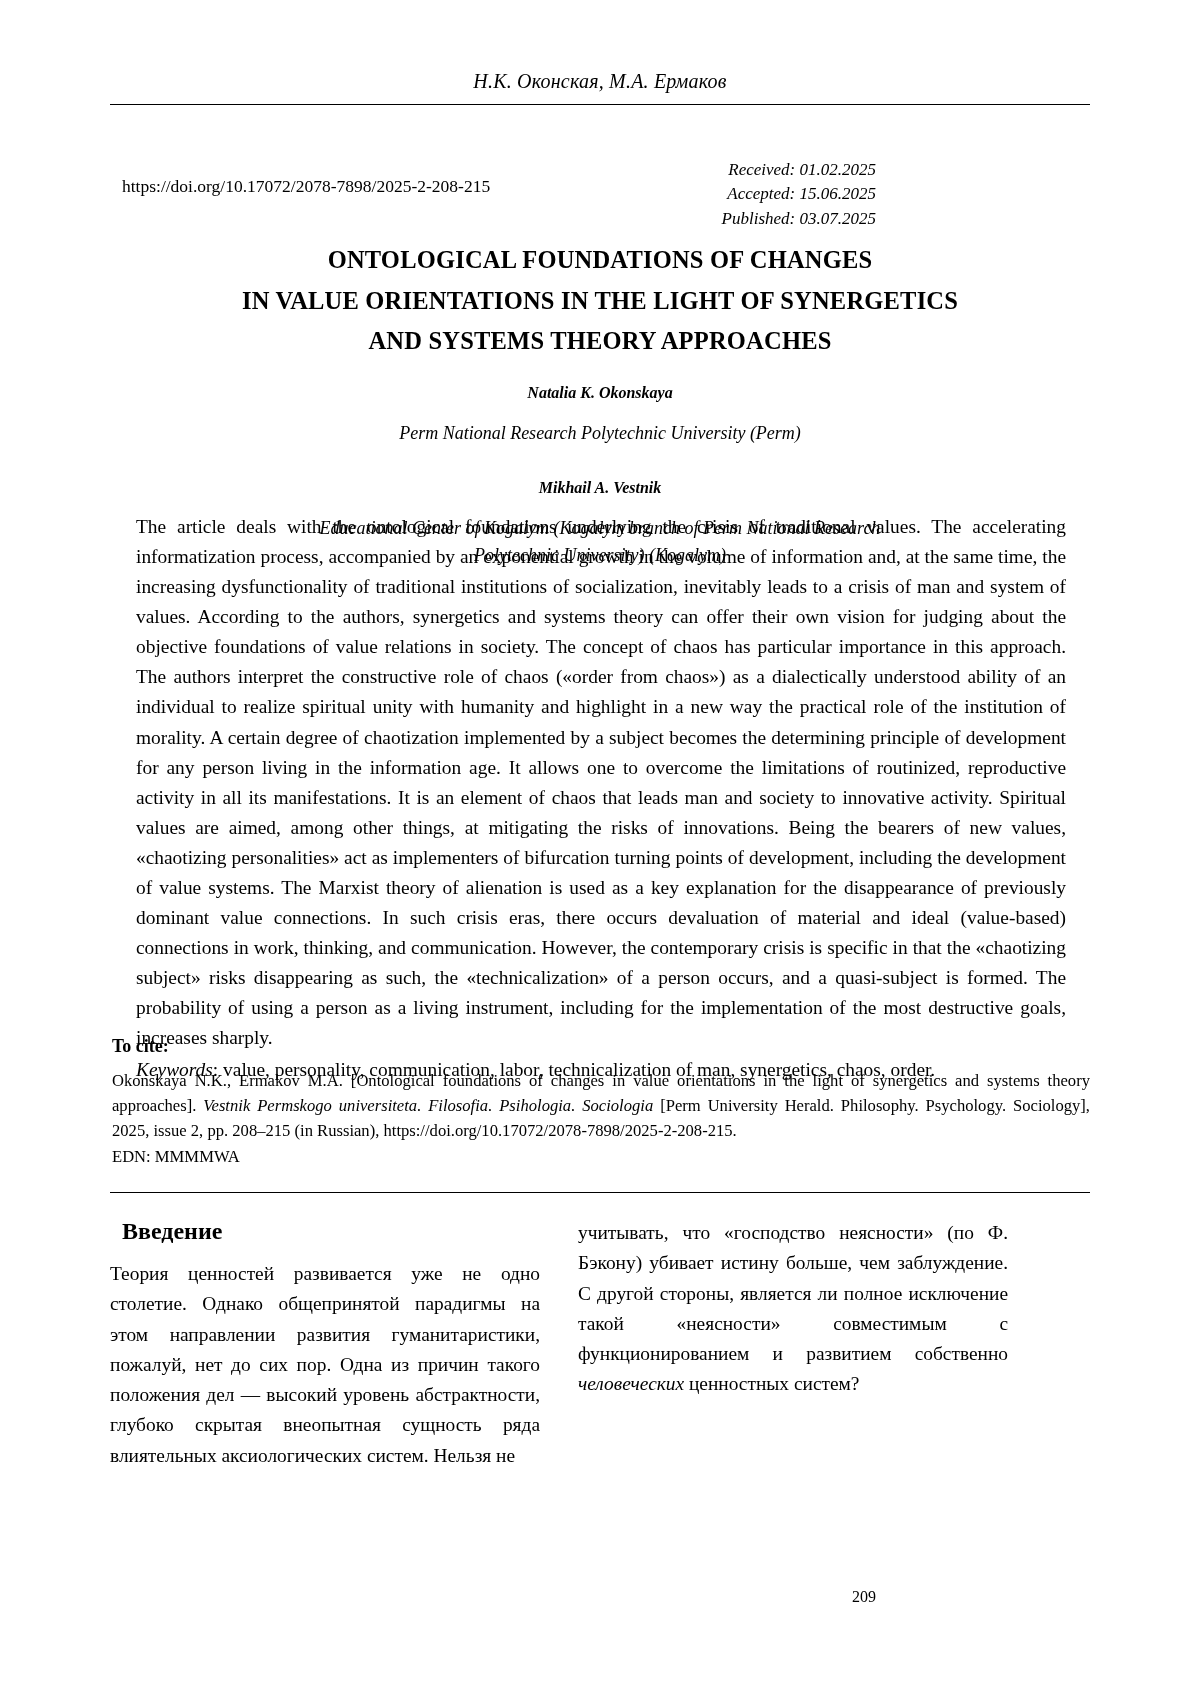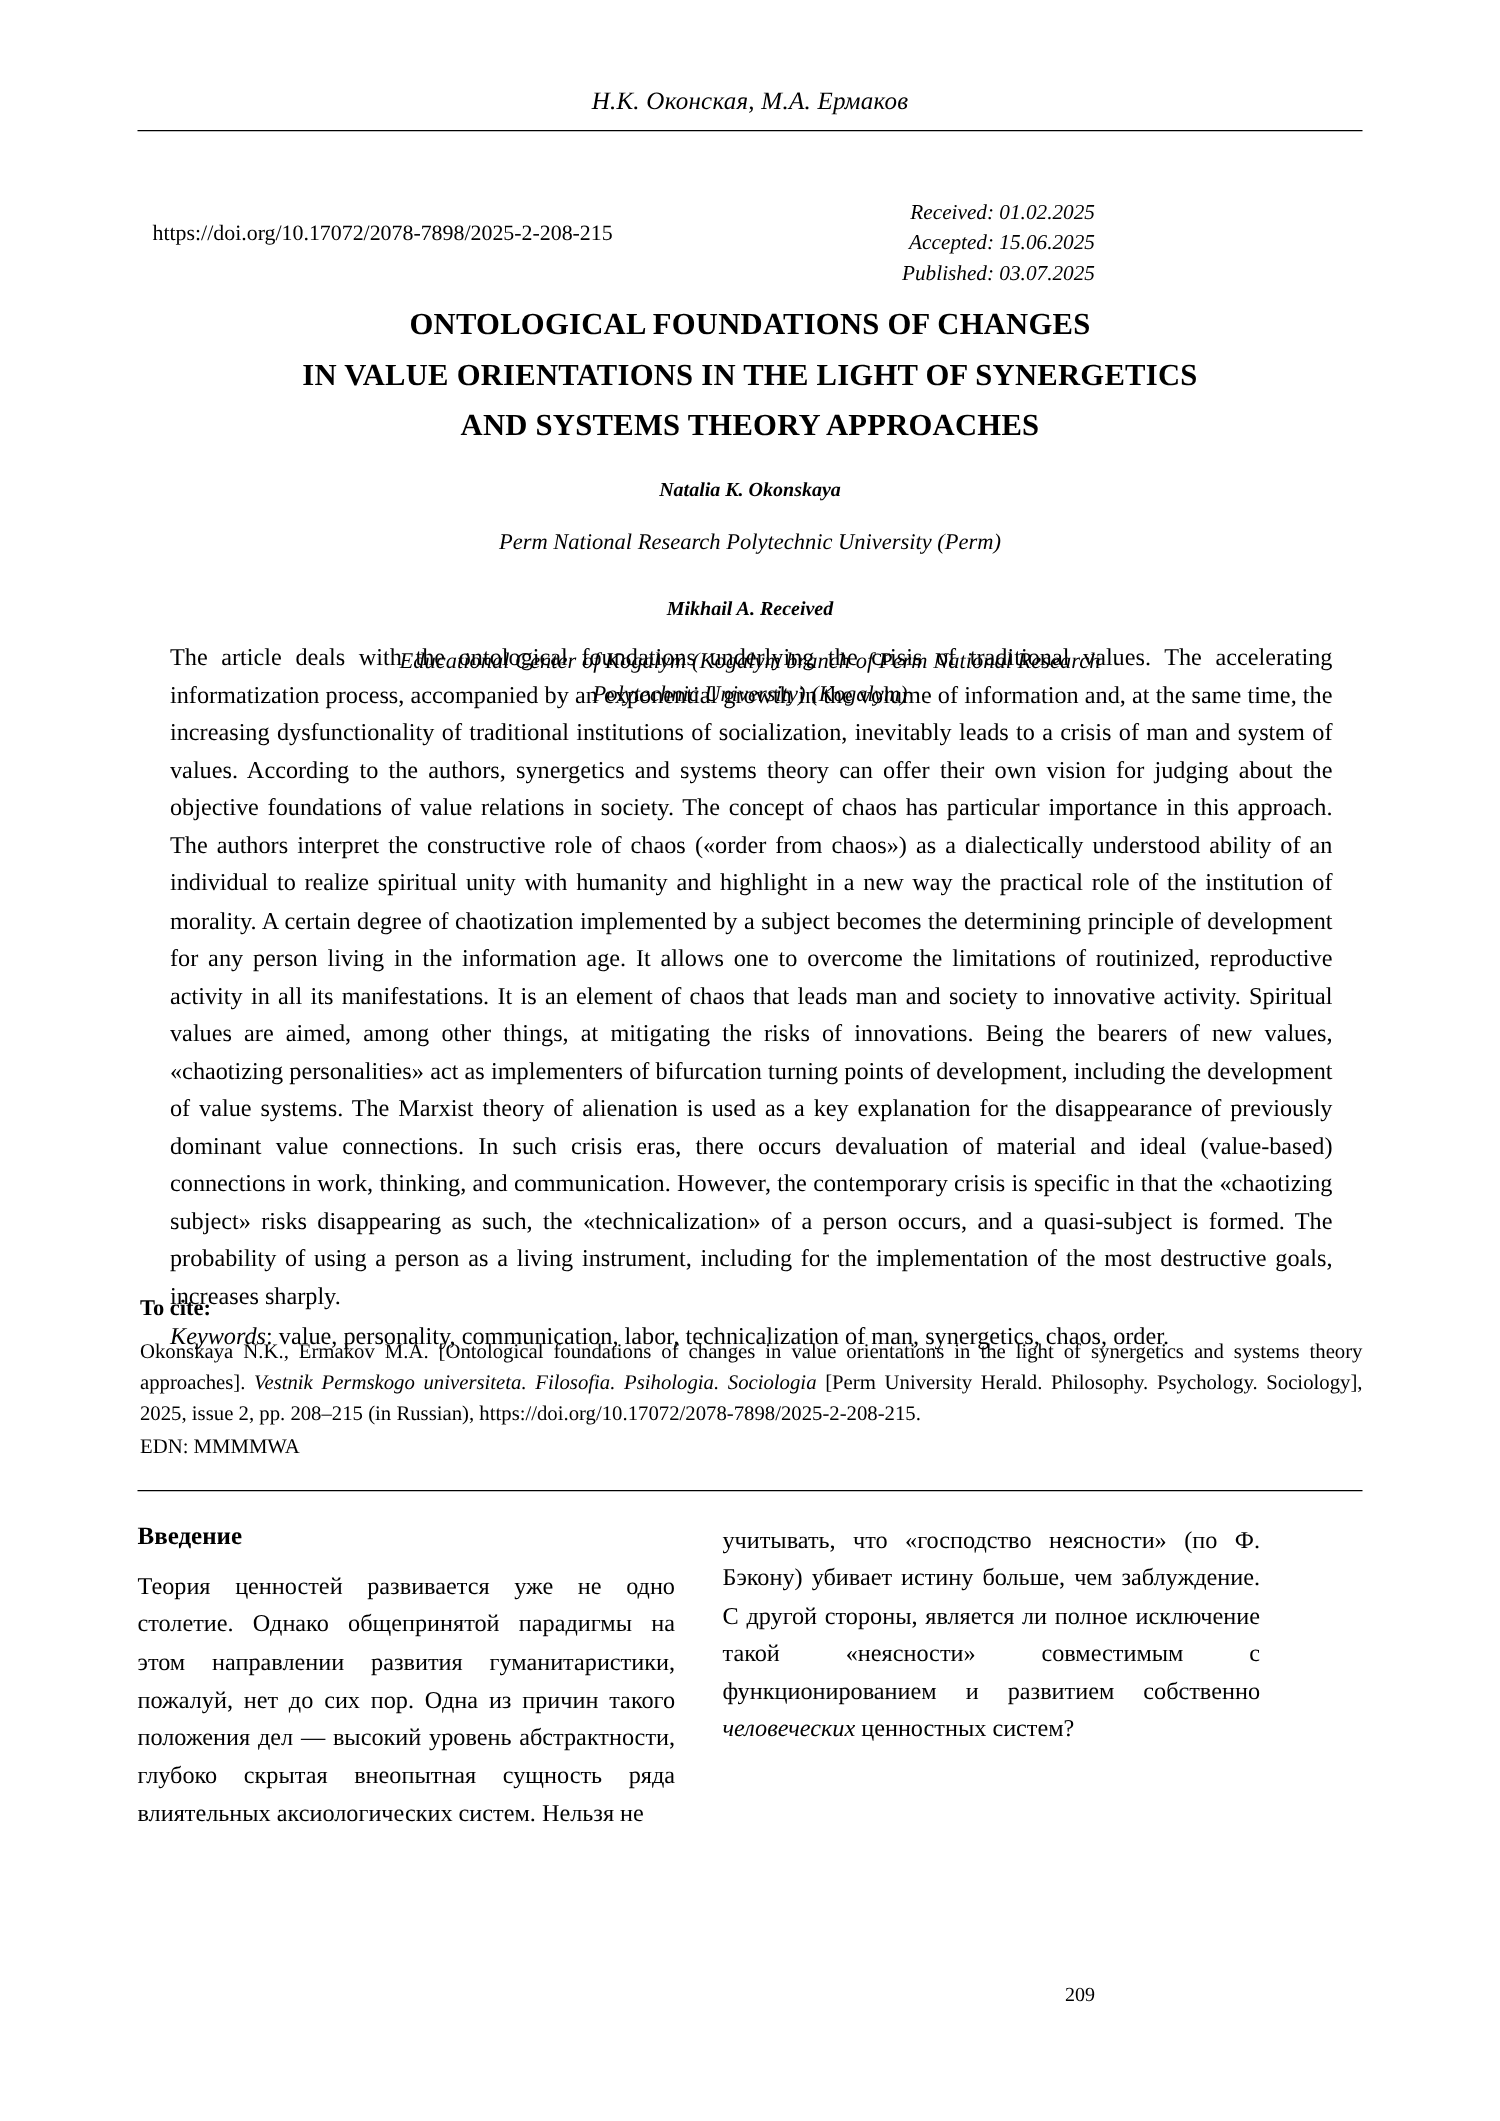--- a/index.html
+++ b/index.html
@@ -137,23 +137,23 @@
     top: 1218px;
     width: 430px;
   }
   .col-right {
     position: absolute;
     left: 578px;
     top: 1218px;
     width: 430px;
   }
   .section-head {
-    font-size: 20px;
-    font-weight: bold;
-    margin: 0 0 14px 0;
+    font-size: 24px;
+    font-weight: bold;
+    margin: 0 0 14px 12px;
   }
   .body-par {
     font-size: 19.4px;
     line-height: 1.56;
     text-align: justify;
     margin: 0;
   }
   .body-par + .body-par { text-indent: 28px; margin-top: 0; }
   .col-right .body-par { text-align: justify; }
   .indent { text-indent: 28px; }
@@ -184,21 +184,21 @@
   <div class="title">
     <div>ONTOLOGICAL FOUNDATIONS OF CHANGES</div>
     <div>IN VALUE ORIENTATIONS IN THE LIGHT OF SYNERGETICS</div>
     <div>AND SYSTEMS THEORY APPROACHES</div>
   </div>
 
   <div class="authors">
     <p class="author-name">Natalia K. Okonskaya</p>
     <p class="author-affil">Perm National Research Polytechnic University (Perm)</p>
     <div class="author-block-gap"></div>
-    <p class="author-name">Mikhail A. Received</p>
+    <p class="author-name">Mikhail A. Vestnik</p>
     <p class="author-affil">Educational Center of Kogalym (Kogalym branch of Perm National Research</p>
     <p class="author-affil">Polytechnic University) (Kogalym)</p>
   </div>
 
   <div class="abstract">
     <span>The article deals with the ontological foundations underlying the crisis of traditional values. The accelerating informatization process, accompanied by an exponential growth in the volume of information and, at the same time, the increasing dysfunctionality of traditional institutions of socialization, inevitably leads to a crisis of man and system of values. According to the authors, synergetics and systems theory can offer their own vision for judging about the objective foundations of value relations in society. The concept of chaos has particular importance in this approach. The authors interpret the constructive role of chaos («order from chaos») as a dialectically understood ability of an individual to realize spiritual unity with humanity and highlight in a new way the practical role of the institution of morality. A certain degree of chaotization implemented by a subject becomes the determining principle of development for any person living in the information age. It allows one to overcome the limitations of routinized, reproductive activity in all its manifestations. It is an element of chaos that leads man and society to innovative activity. Spiritual values are aimed, among other things, at mitigating the risks of innovations. Being the bearers of new values, «chaotizing personalities» act as implementers of bifurcation turning points of development, including the development of value systems. The Marxist theory of alienation is used as a key explanation for the disappearance of previously dominant value connections. In such crisis eras, there occurs devaluation of material and ideal (value-based) connections in work, thinking, and communication. However, the contemporary crisis is specific in that the «chaotizing subject» risks disappearing as such, the «technicalization» of a person occurs, and a quasi-subject is formed. The probability of using a person as a living instrument, including for the implementation of the most destructive goals, increases sharply.</span>
     <span class="kw"><i class="it">Keywords</i><span>: value, personality, communication, labor, technicalization of man, synergetics, chaos, order.</span></span>
   </div>
 
   <div class="tocite-label">To cite:</div>

